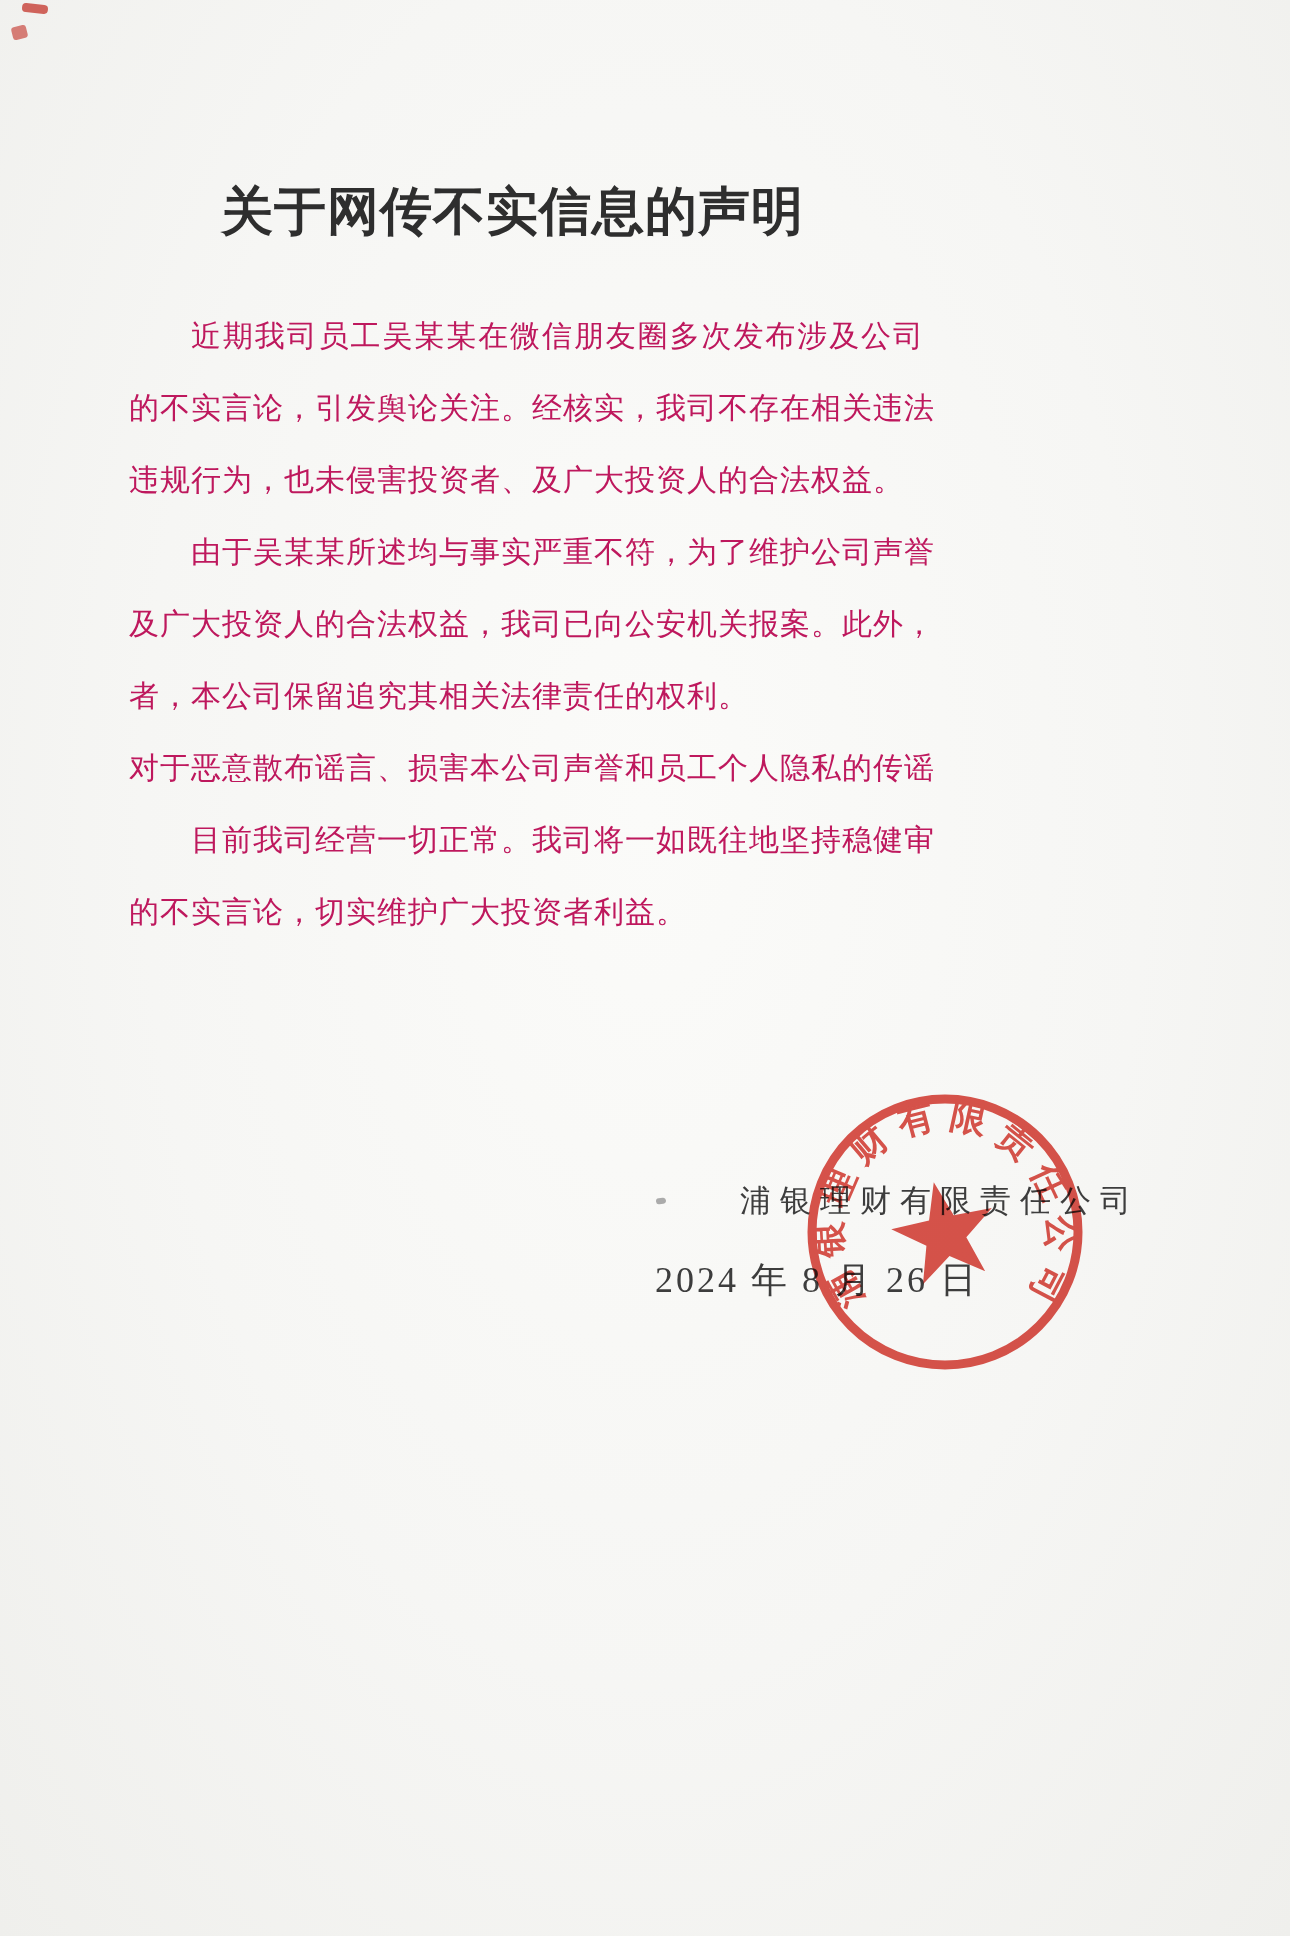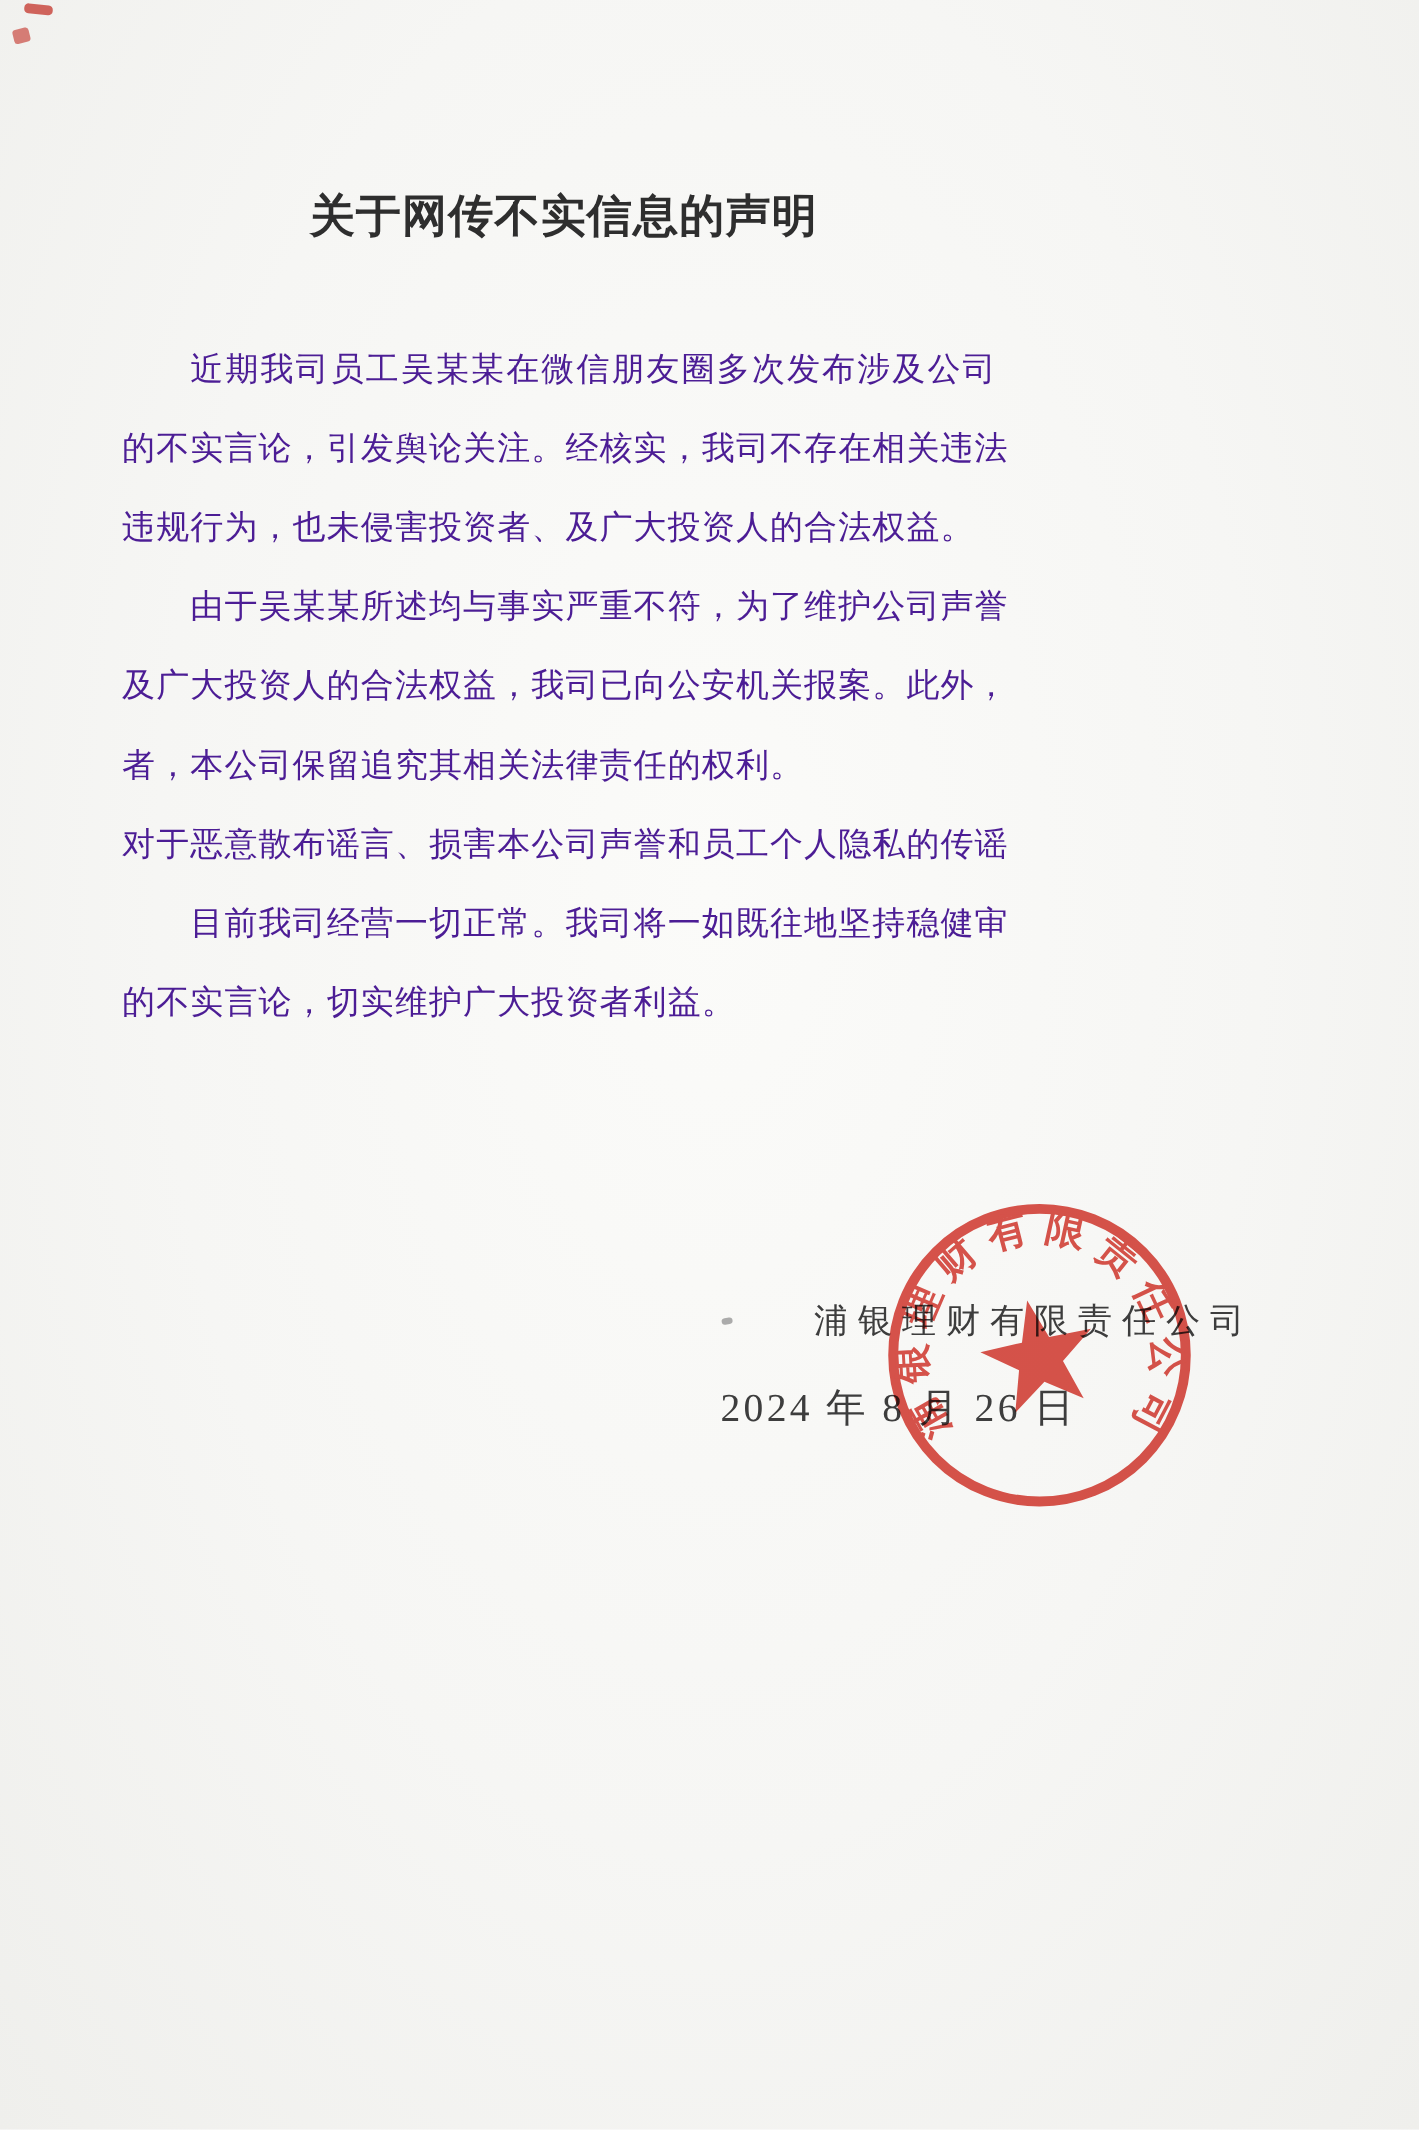--- a/index.html
+++ b/index.html
@@ -4,25 +4,25 @@
 <style>
   html,body{margin:0;padding:0;}
   body{
     width:1290px;height:1936px;position:relative;overflow:hidden;
     background:radial-gradient(ellipse at 50% 42%, #fbfbf9 0%, #f6f6f4 55%, #efefec 100%);
     font-family:"Liberation Serif","DejaVu Serif",serif;
   }
   .page{position:absolute;inset:0;}
   .doc-title{
     position:absolute;left:115px;top:142px;width:795px;
-    text-align:center;font-size:41px;font-weight:bold;color:#2e2e2e;
+    text-align:center;font-size:52px;font-weight:bold;color:#2e2e2e;
     letter-spacing:1px;
     font-family:"Liberation Sans","DejaVu Sans",sans-serif;
   }
-  .doc-body{position:absolute;left:111px;top:300px;width:795px;color:#4c1d95;}
+  .doc-body{position:absolute;left:129px;top:300px;width:795px;color:#be185d;}
   .line{
     height:72px;line-height:72px;font-size:30px;
     text-align:justify;text-align-last:justify;
     letter-spacing:1px;white-space:nowrap;
   }
   .line.indent{padding-left:62px;}
   .line.para-end{text-align-last:left;}
   .sig-company{
     position:absolute;left:740px;top:1180px;
     font-size:31px;color:#3d3d3d;letter-spacing:9px;white-space:nowrap;

